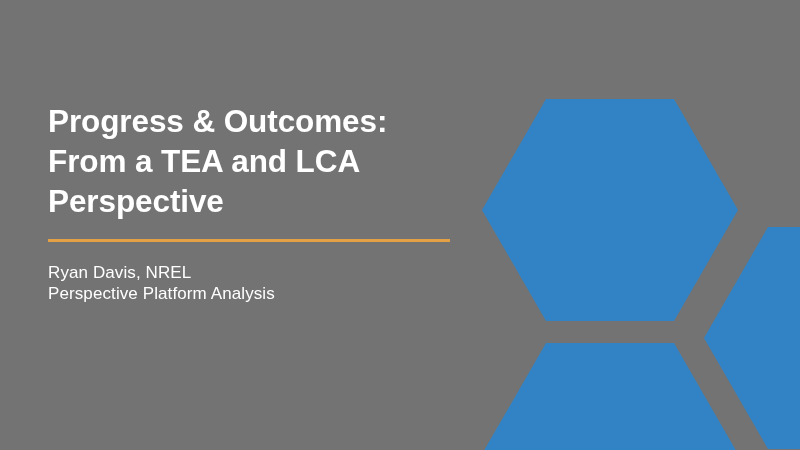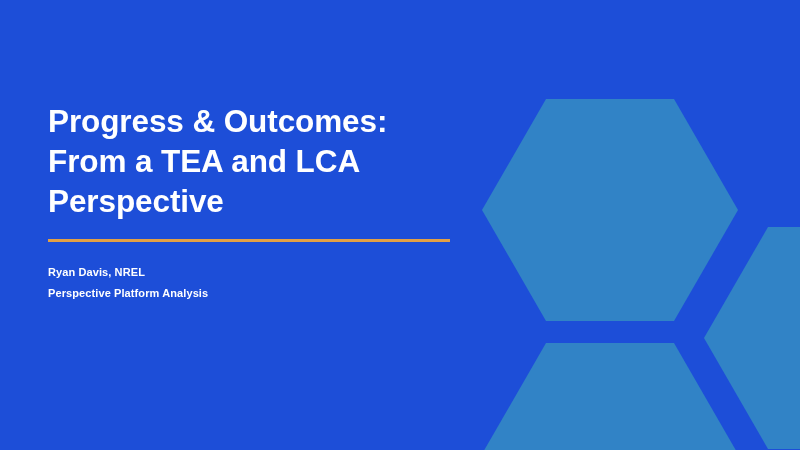--- a/index.html
+++ b/index.html
@@ -6,21 +6,21 @@
   html, body {
     margin: 0;
     padding: 0;
     background: #ffffff;
   }
   #slide {
     position: relative;
     width: 800px;
     height: 450px;
     overflow: hidden;
-    background: #1d4ed8;
+    background: #737373;
     font-family: "Liberation Sans", sans-serif;
     -webkit-font-smoothing: antialiased;
   }
 
   
   #hex-layer {
     position: absolute;
     inset: 0;
     pointer-events: none;
   }
@@ -59,23 +59,23 @@
   }
 
   #byline {
     position: absolute;
     left: 0;
     top: 262px;
     width: 420px;
   }
   .byline-line {
     display: block;
-    font-size: 11px;
+    font-size: 17px;
     line-height: 21px;
-    font-weight: bold;
+    font-weight: normal;
     color: #FFFFFF;
     letter-spacing: 0.1px;
   }
 </style>
 </head>
 <body>
 
 <div id="slide">
 
   <svg id="hex-layer" width="800" height="450" viewBox="0 0 800 450" aria-hidden="true">

